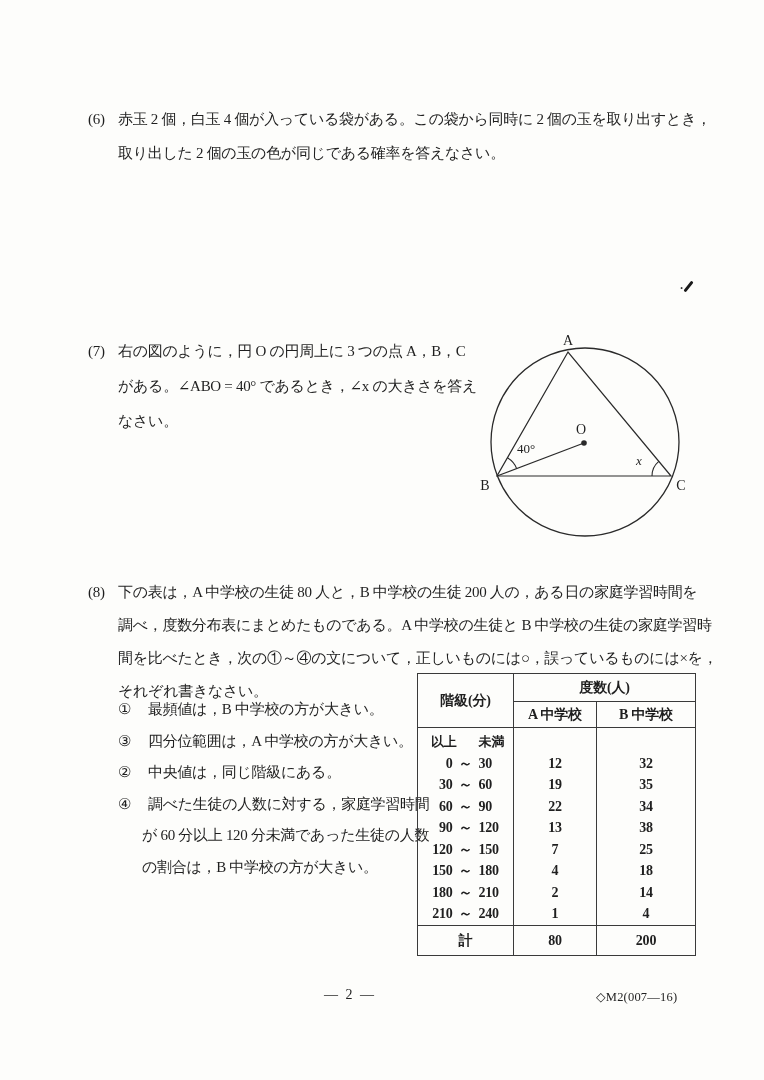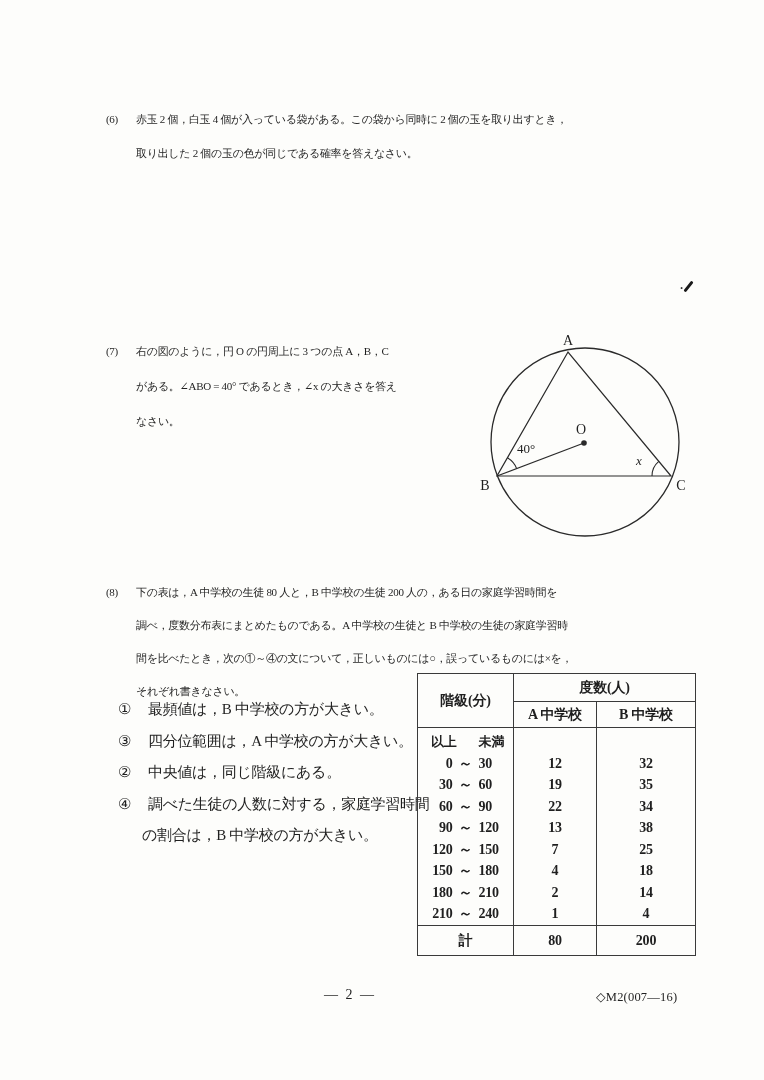--- a/index.html
+++ b/index.html
@@ -1,21 +1,21 @@
 <!DOCTYPE html>
 <html><head>
 <meta charset="utf-8">
 <style>
   html,body{margin:0;padding:0;}
   body{
     width:764px;height:1080px;background:#fdfdfb;position:relative;overflow:hidden;
     font-family:"Liberation Serif","DejaVu Serif",serif;color:#1f1f1f;
   }
   .page{position:absolute;inset:0;}
-  .problem{position:absolute;font-size:11px;letter-spacing:-0.3px;margin-left:18px;}
+  .problem{position:absolute;font-size:15px;letter-spacing:-0.3px;}
   .pline{white-space:nowrap;}
   .pnum{display:inline-block;width:30px;}
   .indent{padding-left:30px;}
   #p6{top:102px;left:88px;line-height:34px;}
   #p7{top:334px;left:88px;line-height:35px;width:400px;}
   #p8{top:576px;left:88px;line-height:33px;}
   #items{position:absolute;top:694px;left:118px;font-size:15px;letter-spacing:-0.3px;line-height:31.5px;width:330px;}
   .item .inum{display:inline-block;width:30px;}
   .item .cont{padding-left:24px;white-space:nowrap;}
   .item div{white-space:nowrap;}
@@ -97,20 +97,21 @@
       <div><span class="inum">①</span><span>最頻値は，B 中学校の方が大きい。</span></div>
     </div>
     <div class="item">
       <div><span class="inum">③</span><span>四分位範囲は，A 中学校の方が大きい。</span></div>
     </div>
     <div class="item">
       <div><span class="inum">②</span><span>中央値は，同じ階級にある。</span></div>
     </div>
     <div class="item">
       <div><span class="inum">④</span><span>調べた生徒の人数に対する，家庭学習時間</span></div>
+      <div class="cont">が 60 分以上 120 分未満であった生徒の人数</div>
       <div class="cont">の割合は，B 中学校の方が大きい。</div>
     </div>
   </div>
 
   <table id="freq-table">
     <tbody>
       <tr class="hr1">
         <th class="c1" rowspan="2">階級(分)</th>
         <th class="c2" colspan="2">度数(人)</th>
       </tr>

